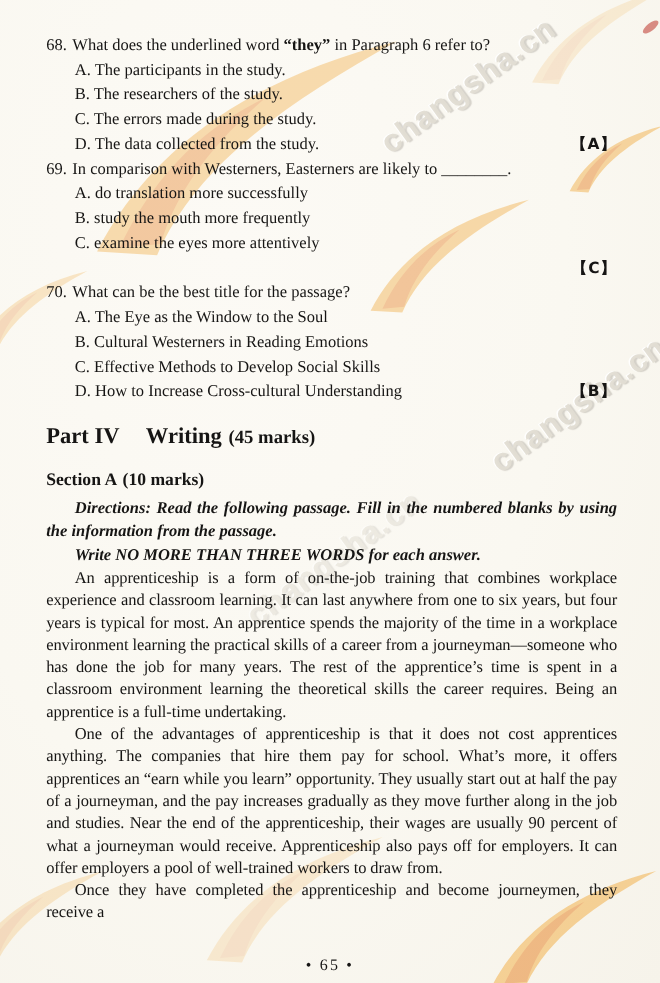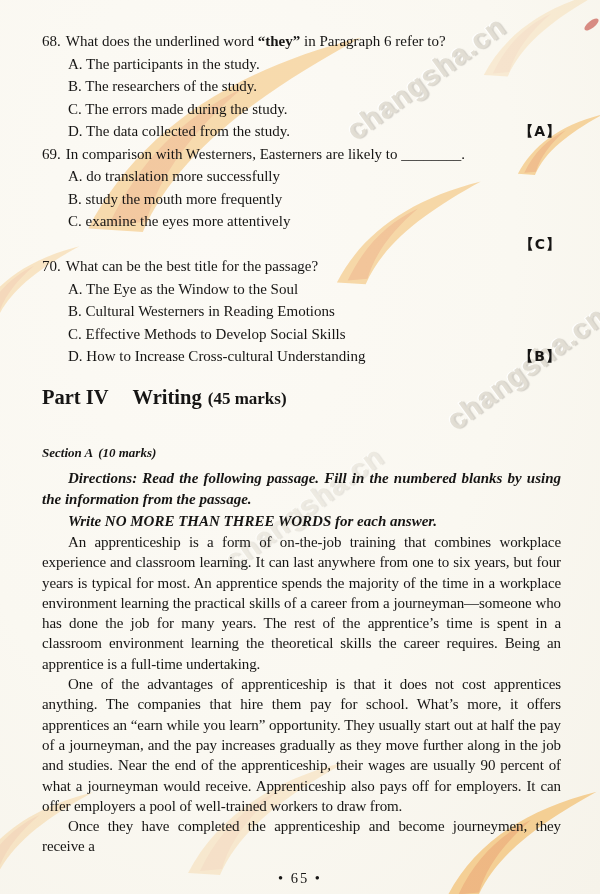--- a/index.html
+++ b/index.html
@@ -33,21 +33,21 @@
   
   .content{position:absolute;z-index:2;left:42px;top:30px;width:519px;}
   .qline{font-size:15px;line-height:22.5px;}
   .q-num{margin-right:5px;}
   .opt{padding-left:26px;}
   .opt-row{display:flex;align-items:baseline;}
   .answer{margin-left:auto;font-weight:bold;letter-spacing:1px;font-family:"DejaVu Sans","Liberation Serif",sans-serif;font-size:14px;}
   .part-heading{margin-top:10px;font-size:20.5px;font-weight:bold;line-height:39px;}
   .part-title{margin-left:24px;}
   .part-marks{font-size:17px;margin-left:6px;}
-  .section-heading{margin-top:23px;font-size:13px;font-weight:bold;line-height:23px;font-style:italic;}
+  .section-heading{margin-top:8px;font-size:16px;font-weight:bold;line-height:23px;}
   .section-marks{margin-left:5px;}
   p{margin:0;}
   .directions{margin-top:4px;font-size:15px;font-weight:bold;font-style:italic;
     line-height:21.5px;text-indent:26px;text-align:justify;}
   .note{font-size:15px;font-weight:bold;font-style:italic;line-height:21.5px;text-indent:26px;}
   .passage p{font-size:15px;line-height:20.3px;letter-spacing:-0.1px;
     text-align:justify;text-indent:26px;}
   .page-num{position:absolute;z-index:2;left:0;right:0;bottom:7px;text-align:center;
     font-size:14.5px;letter-spacing:2px;}
 </style>

